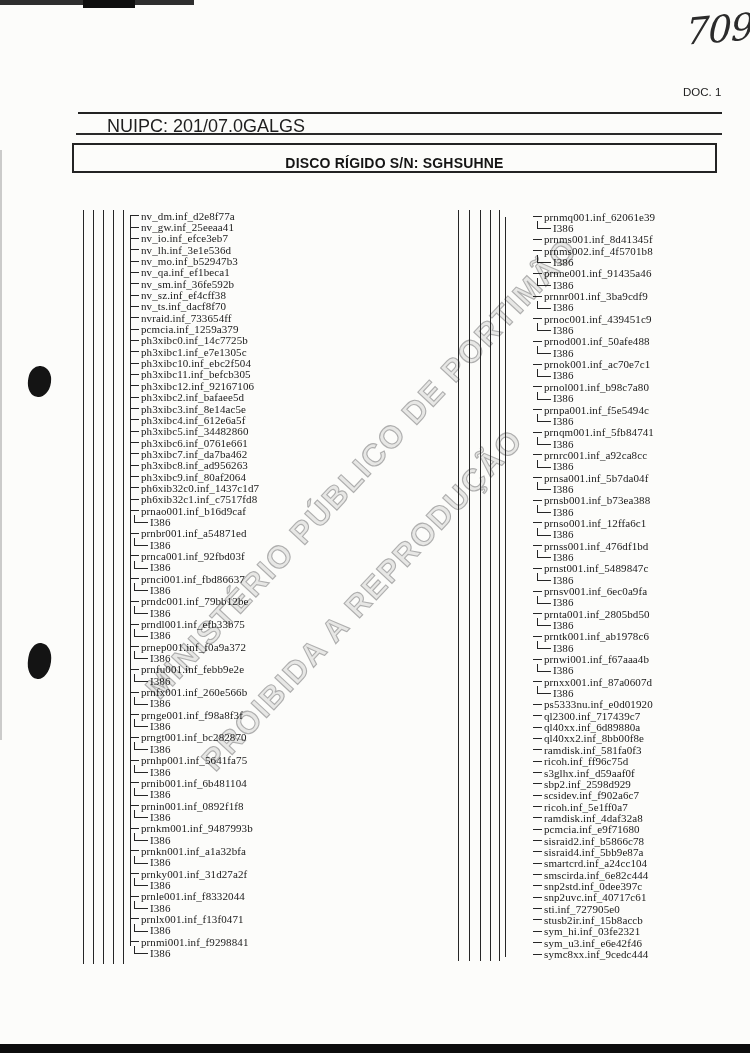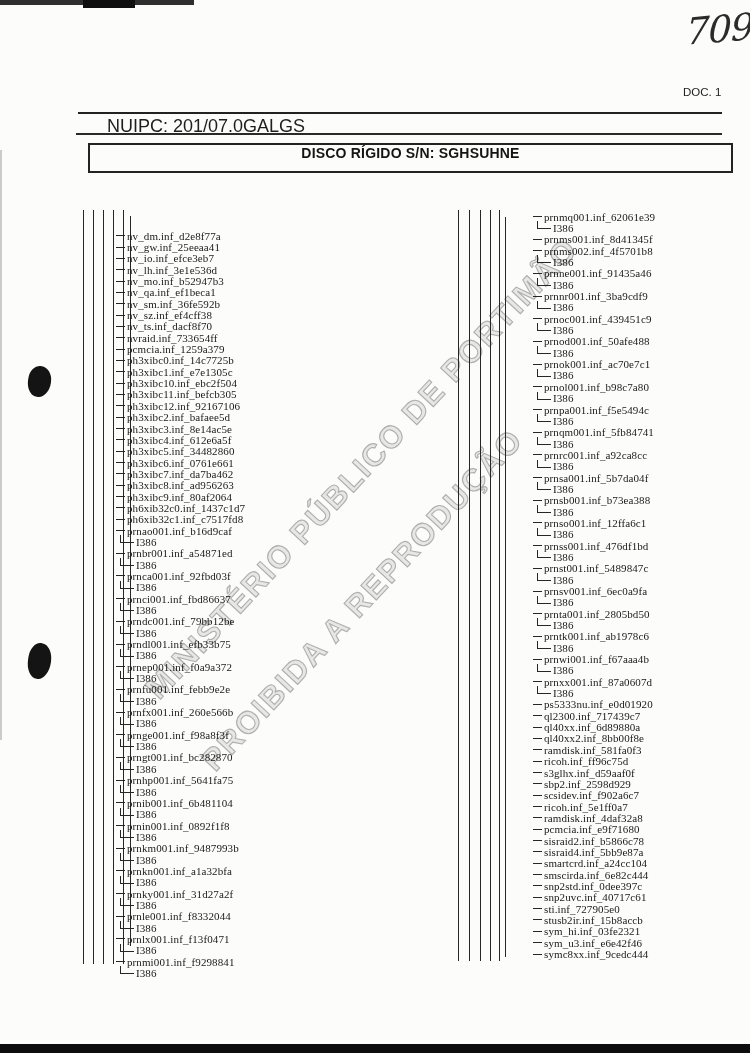--- a/index.html
+++ b/index.html
@@ -24,39 +24,39 @@
   }
   .doc-label{position:absolute;left:683px;top:86px;font-size:11.5px;color:#222;text-align:center;}
   .main-title{
     position:absolute;left:0;top:84px;width:750px;text-align:center;
     font-size:25px;font-weight:bold;letter-spacing:0px;color:#151515;
   }
   .rule-1{position:absolute;left:78px;top:112px;width:644px;height:2px;background:#222;}
   .nuipc{position:absolute;left:79px;top:116px;font-size:18px;color:#1e1e1e;margin-left:28px;}
   .rule-2{position:absolute;left:76px;top:133px;width:646px;height:2px;background:#2a2a2a;}
   .section-box{
-    position:absolute;left:88px;top:143px;width:641px;height:26px;
-    border:2px solid #232323;display:flex;align-items:flex-start;justify-content:center;
+    position:absolute;left:72px;top:143px;width:641px;height:26px;
+    border:2px solid #232323;display:flex;align-items:flex-end;justify-content:center;
   }
   .section-box-title{font-size:14px;font-weight:bold;letter-spacing:.2px;color:#141414;}
   
   .wm-line{
     position:absolute;white-space:nowrap;z-index:1;
     font-family:"Liberation Sans",sans-serif;font-weight:bold;
     font-size:31px;letter-spacing:2px;
     color:rgba(175,175,175,.28);
     -webkit-text-stroke:1.1px rgba(158,158,158,.8);
     transform:rotate(-47deg);transform-origin:0 50%;
   }
   .wm-1{left:152px;top:676px;}
   .wm-2{left:208px;top:748px;}
   
   .vline{position:absolute;width:1px;background:#262626;z-index:2;}
   .tree-col{position:absolute;z-index:2;font-family:"Liberation Serif",serif;font-size:11px;}
-  #tree-col-0{left:116px;top:210px;width:240px;margin-top:20px;}
+  #tree-col-0{left:130px;top:210px;width:240px;}
   #tree-col-1{left:533px;top:211px;width:240px;}
   .row{height:11.35px;display:flex;align-items:center;white-space:nowrap;}
   .tick{width:9px;height:1px;background:#262626;flex:none;}
   .corner{
     width:13px;height:7px;flex:none;margin-left:4px;
     border-left:1px solid #262626;border-bottom:1px solid #262626;
     align-self:flex-start;margin-top:-1px;
   }
   .fname{padding-left:2px;color:#191919;letter-spacing:.1px;}
 </style>

